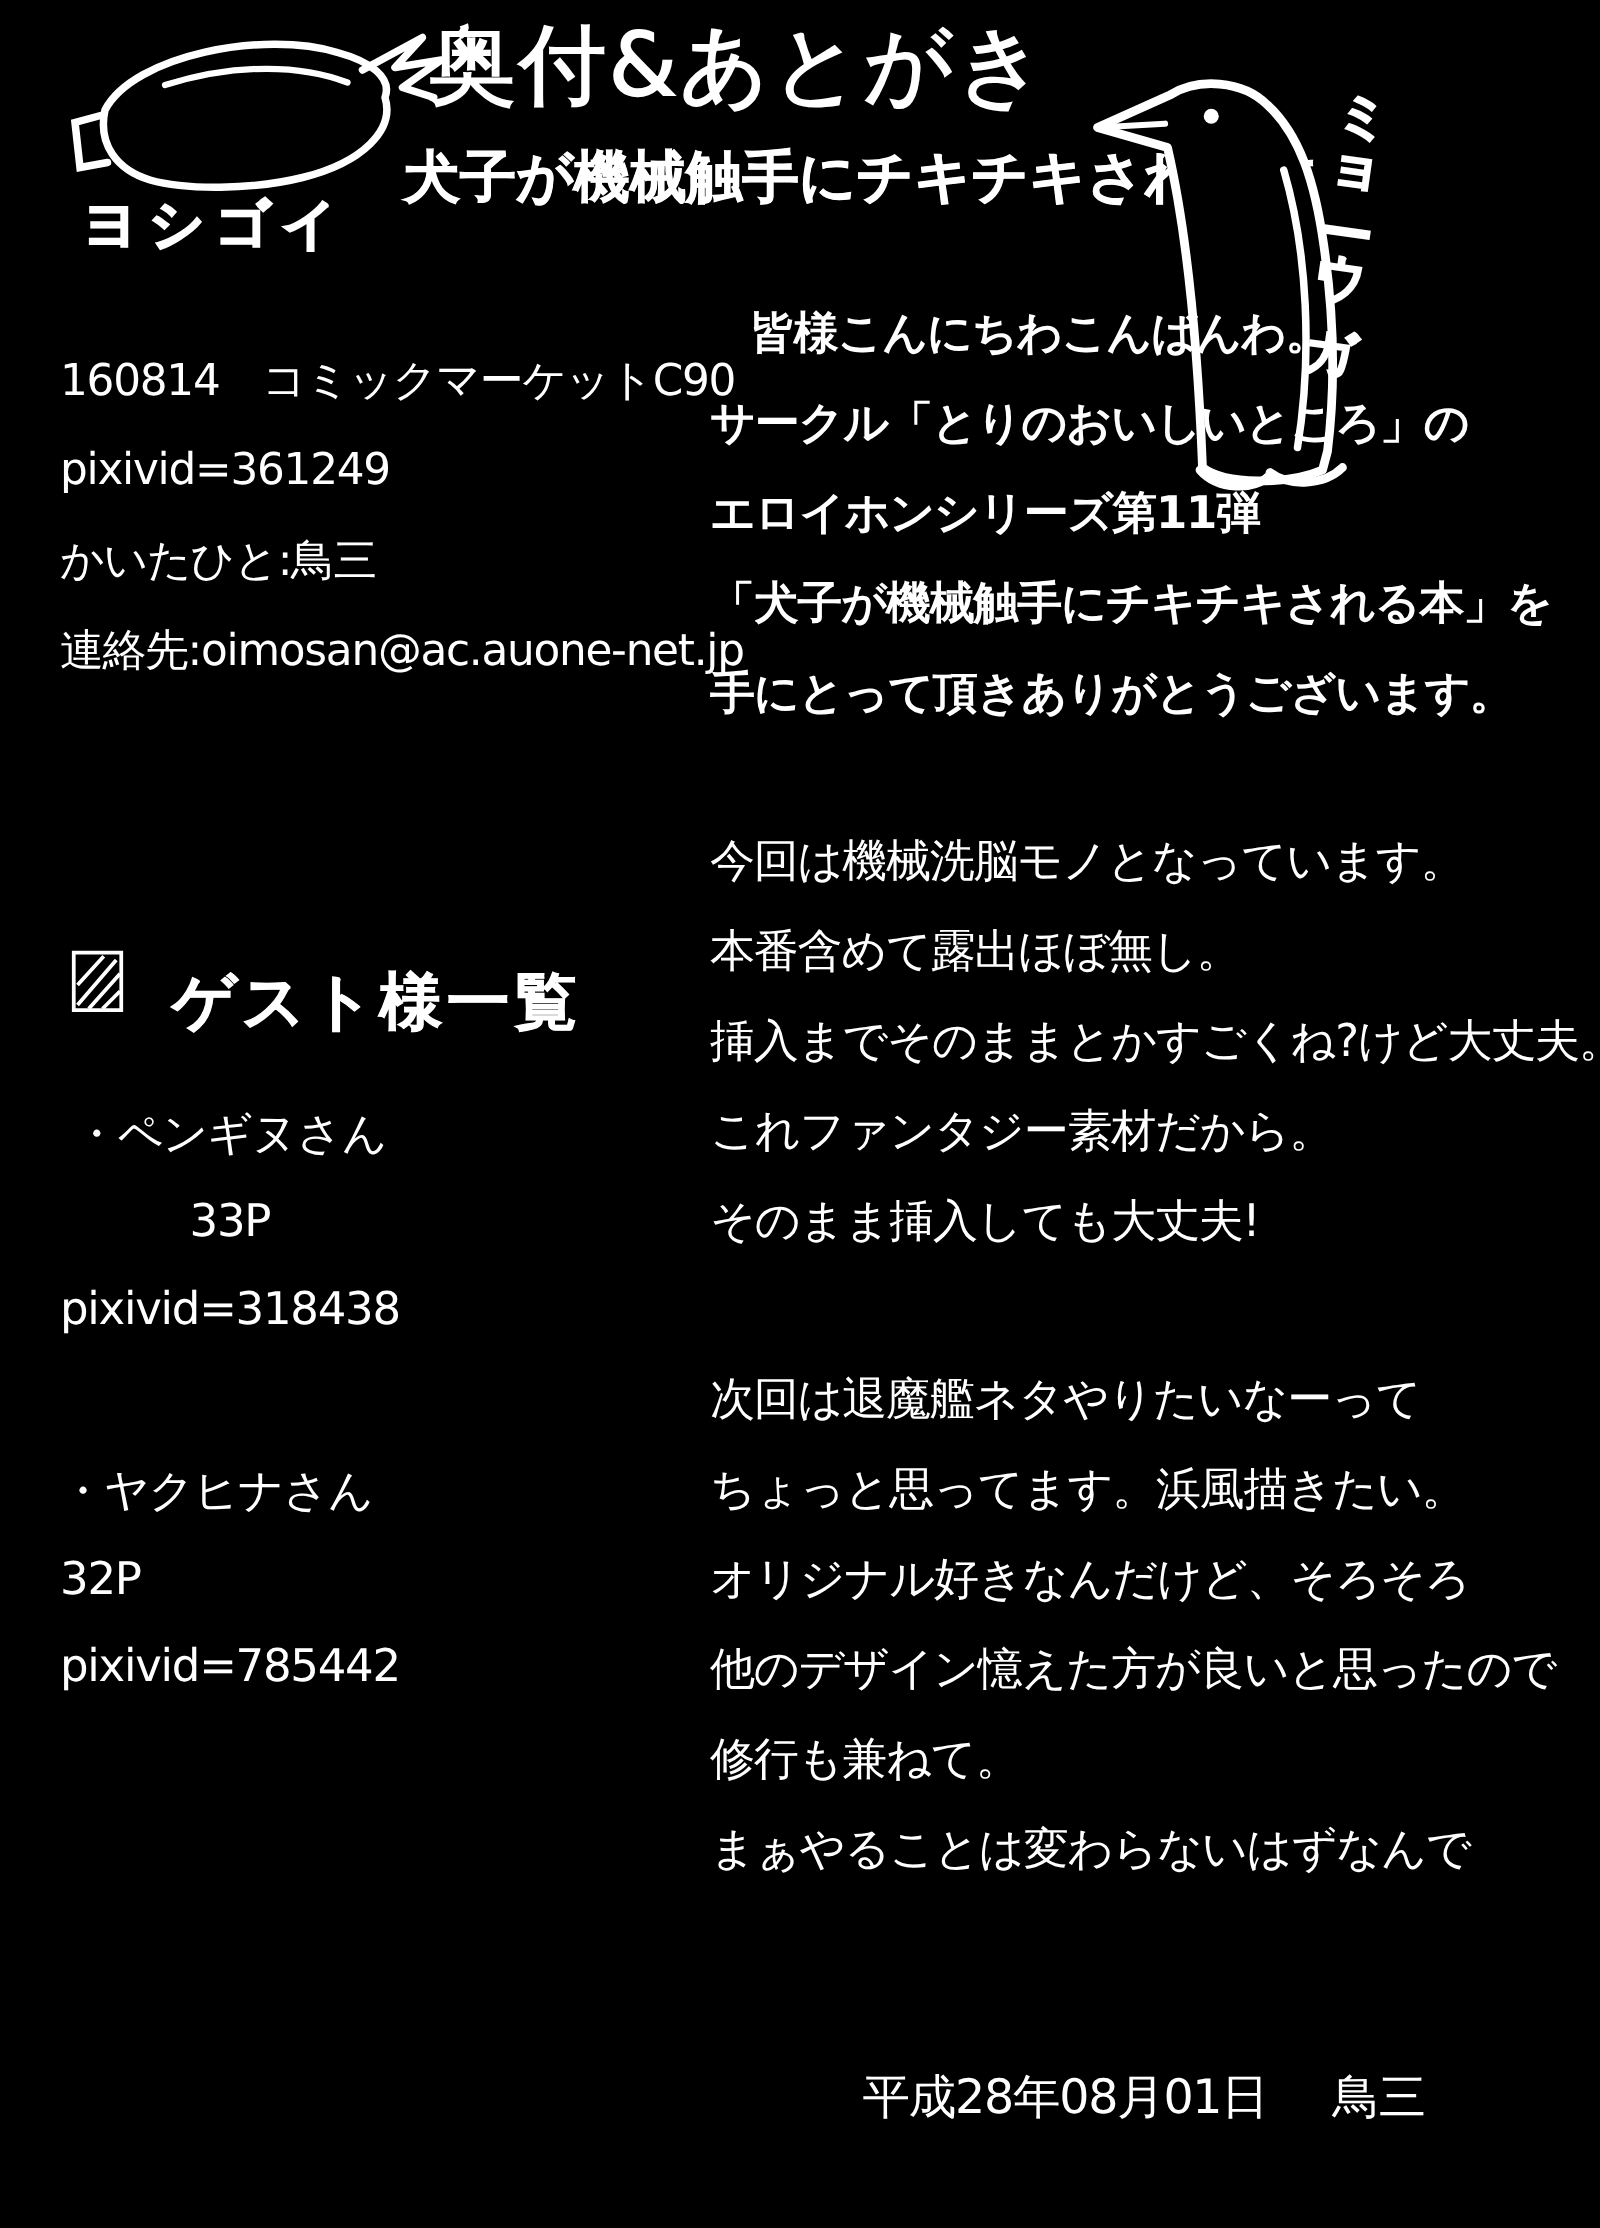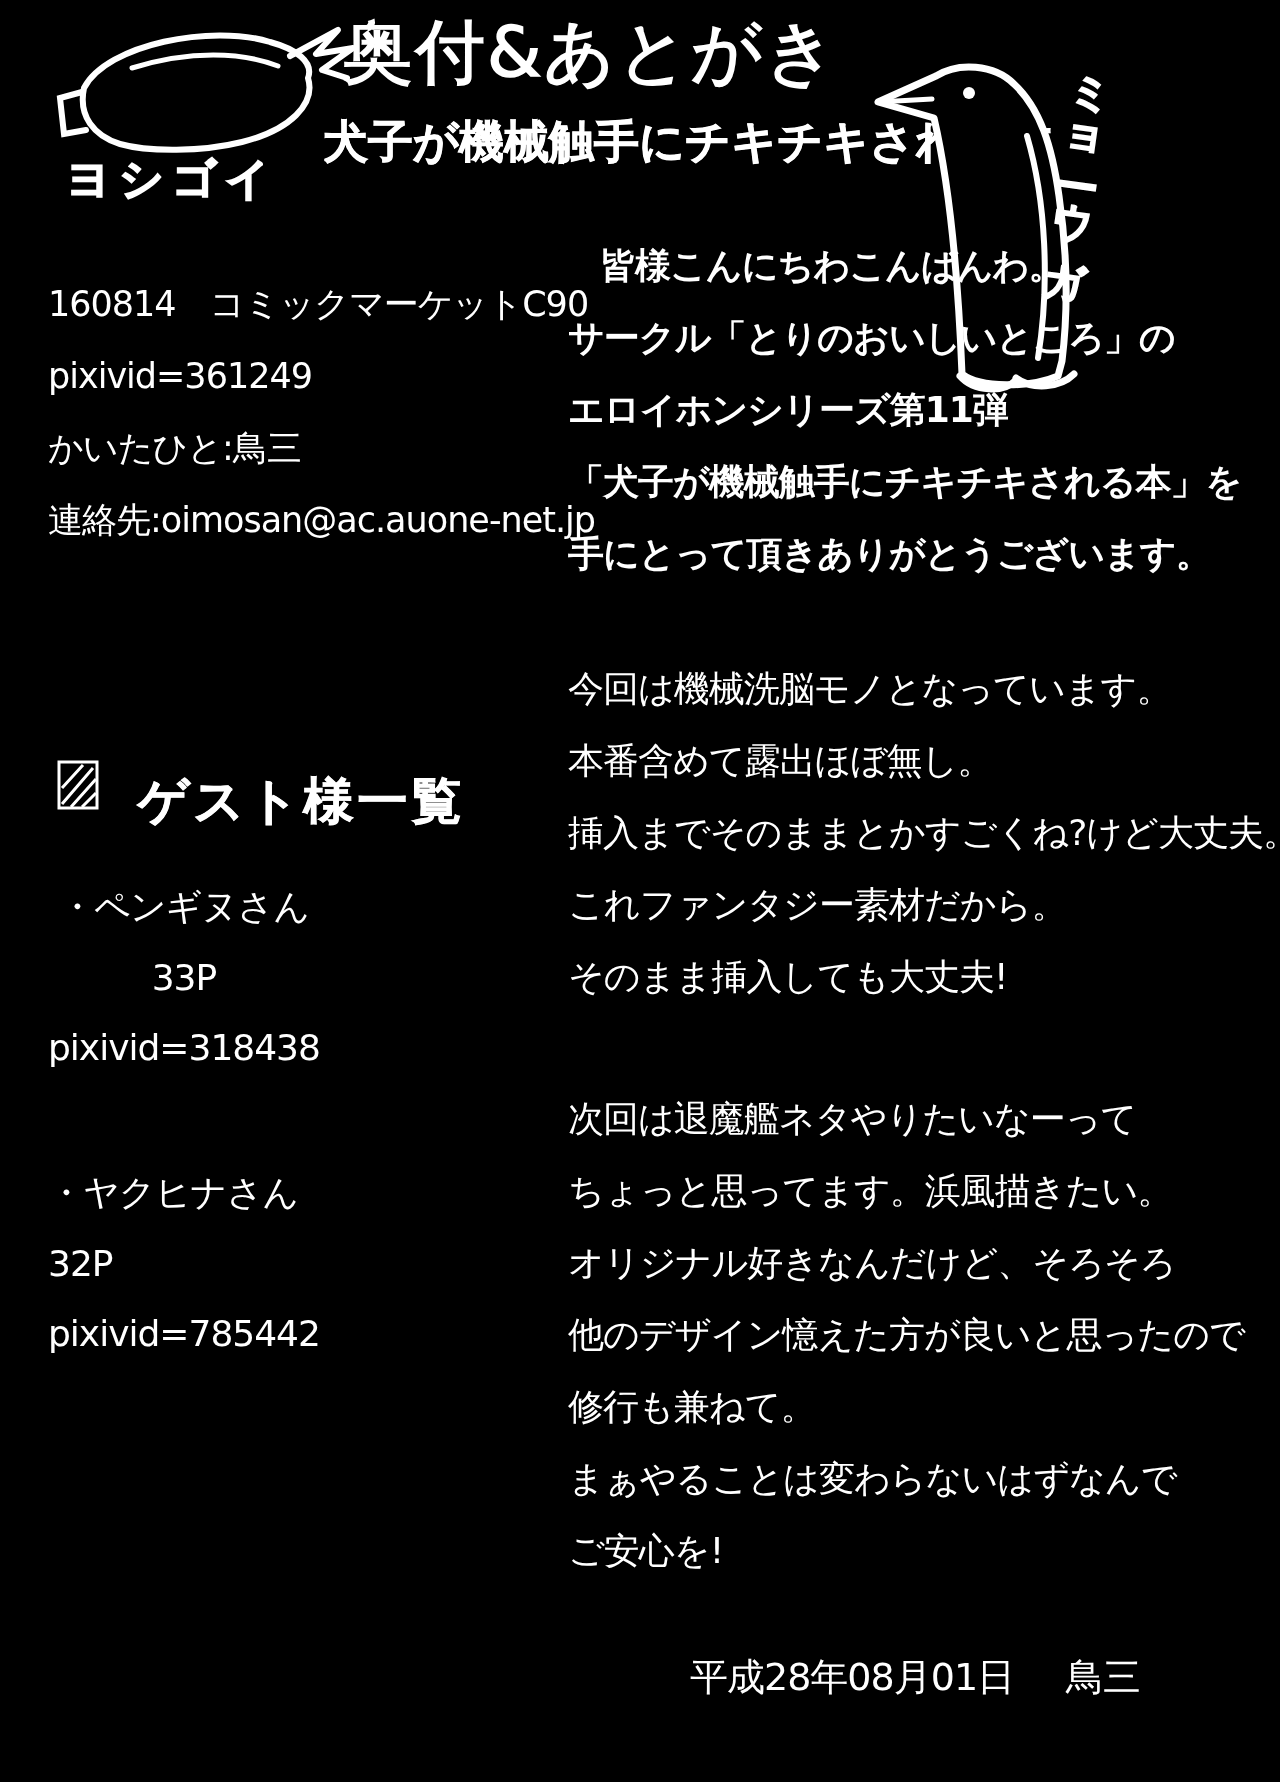--- a/index.html
+++ b/index.html
@@ -78,21 +78,20 @@
     <div>そのまま挿入しても大丈夫!</div>
   </div>
 
   <div class="block r72 col-right" style="left:568px;top:1083px;">
     <div>次回は退魔艦ネタやりたいなーって</div>
     <div>ちょっと思ってます。浜風描きたい。</div>
     <div>オリジナル好きなんだけど、そろそろ</div>
     <div>他のデザイン憶えた方が良いと思ったので</div>
     <div>修行も兼ねて。</div>
     <div>まぁやることは変わらないはずなんで</div>
-    <div>ご安心を!</div>
   </div>
 
   <svg style="left:55px;top:758px;" width="46" height="54" viewBox="0 0 46 54">
     <rect x="4" y="4" width="38" height="46" fill="#000" stroke="#fff" stroke-width="3"></rect>
     <path d="M7 46 L38 10 M7 30 L28 7 M16 49 L41 21 M27 49 L41 35" stroke="#fff" stroke-width="3" fill="none"></path>
   </svg>
   <div class="t semi" style="left:138px;top:752px;font-size:50px;font-weight:bold;letter-spacing:4px;margin-top:16px;">ゲスト様一覧</div>
 
   <div class="block r70 guest" style="left:48px;top:872px;text-align:center;">
     <div>・ペンギヌさん</div>

